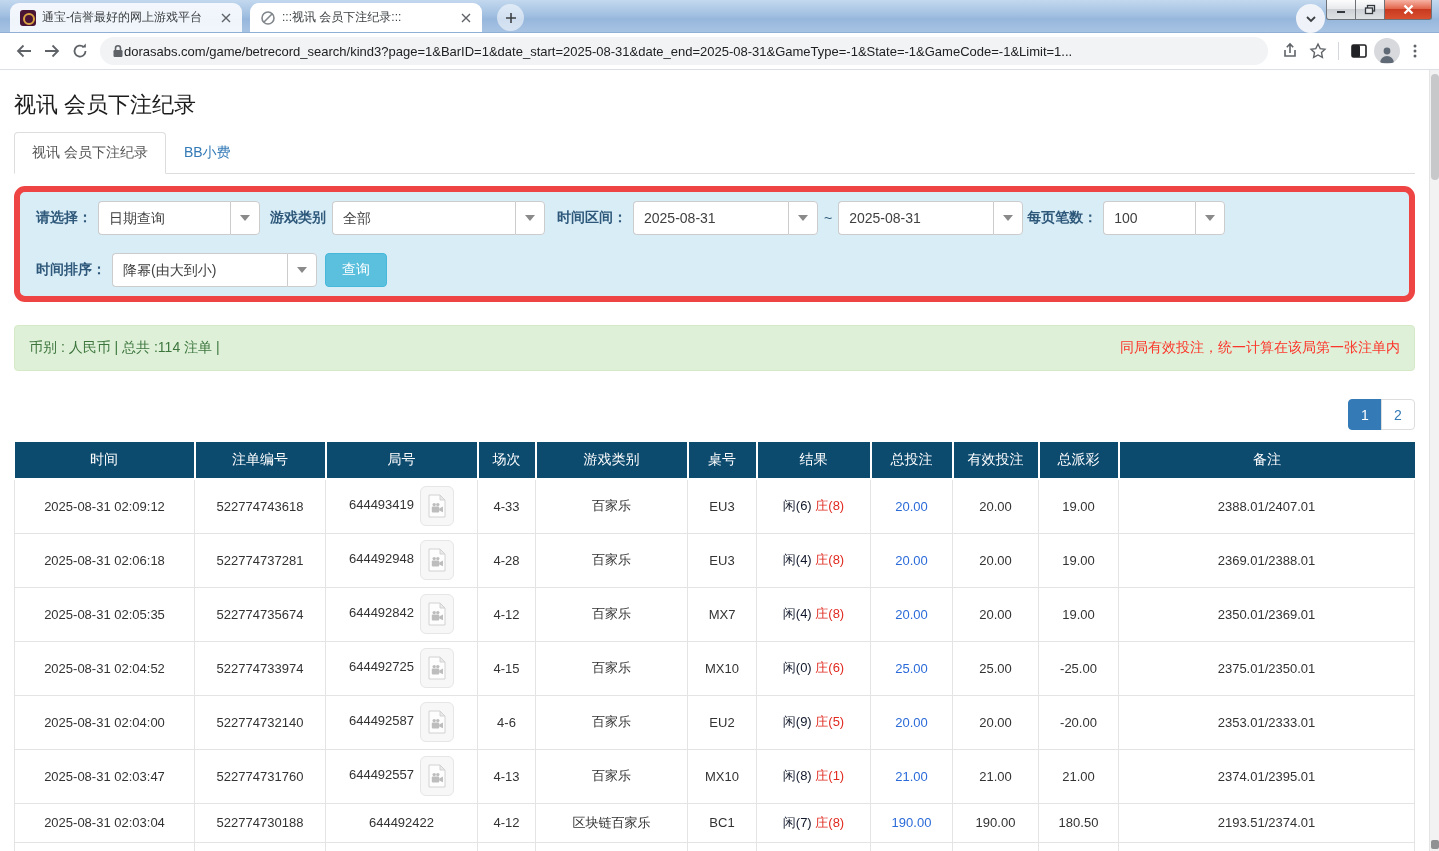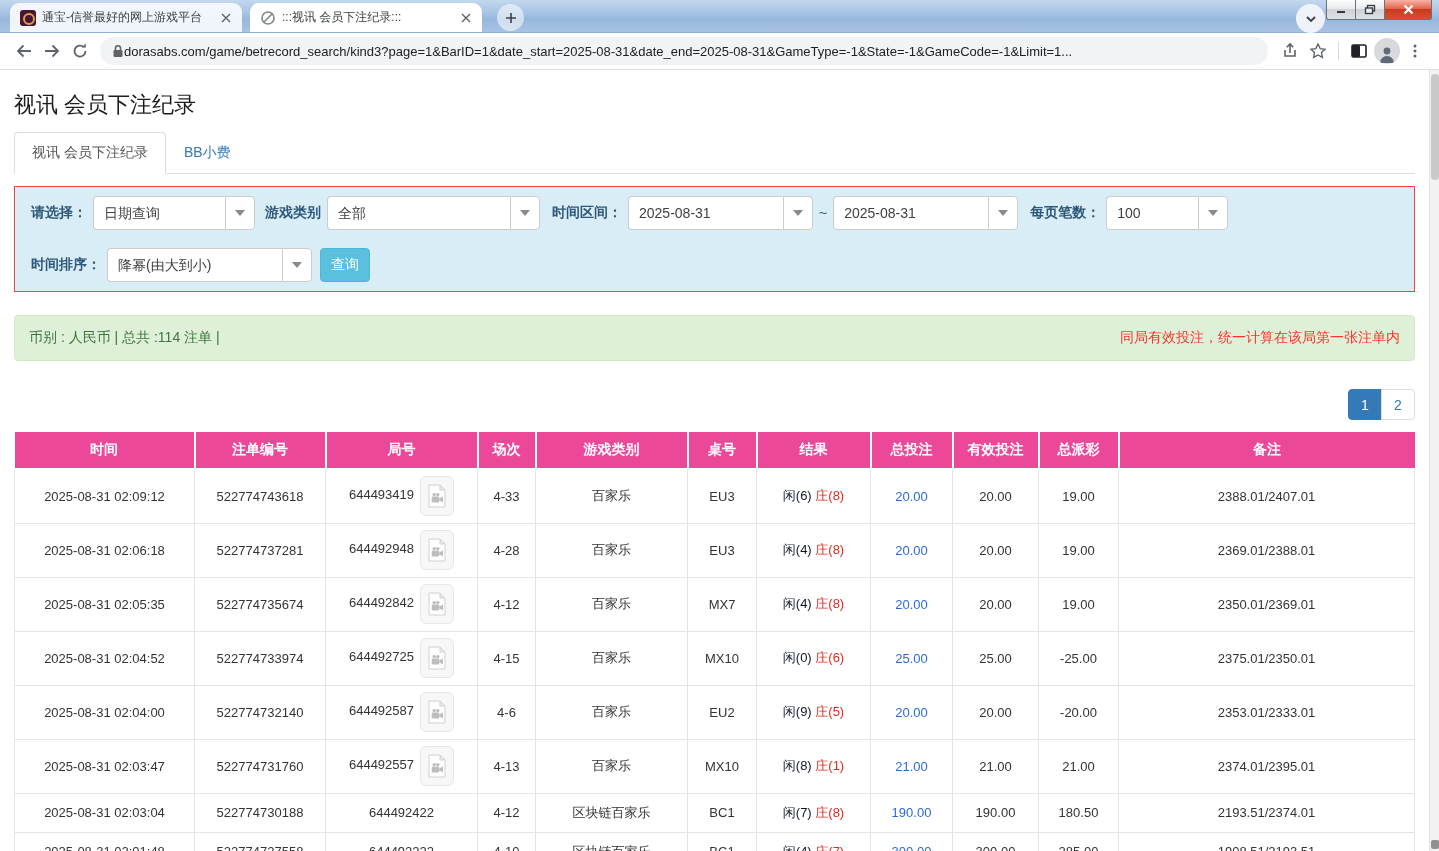--- a/index.html
+++ b/index.html
@@ -49,51 +49,51 @@
 
   
   .pagewrap { position:relative; height:781px; background:#fff; }
   .content { padding:0 14px; width:1429px; }
   .page-title { font-size:22px; font-weight:500; color:#1c1c1c; padding-top:20px; }
   .nav-tabs { margin-top:12px; border-bottom:1px solid #ddd; display:flex; }
   .nav-tab { font-size:14px; padding:11px 17px; border:1px solid transparent; margin-bottom:-1px; }
   .nav-tab.active { color:#555; background:#fff; border-color:#ddd #ddd #fff #ddd; border-radius:4px 4px 0 0; }
   .nav-tab.link { color:#337ab7; cursor:pointer; }
 
-  .filter-panel { margin-top:12px; background:#d9edf7; border:1px solid #ef4444; border-radius:0;
+  .filter-panel { margin-top:12px; background:#d9edf7; border:6px solid #ef4444; border-radius:11px;
     padding:9px 12px; display:flex; flex-wrap:wrap; align-items:center; row-gap:9px; }
   .f-label { font-size:14px; font-weight:bold; color:#2e587a; margin:0 6px 0 4px; white-space:nowrap; }
   .sel { display:flex; height:34px; }
   .sel-value { background:#fff; border:1px solid #ccc; border-right:none; border-radius:4px 0 0 4px;
     font-size:14px; color:#404040; line-height:32px; padding:0 10px; white-space:nowrap; overflow:hidden; }
   .sel-caret { width:30px; background:#fff; border:1px solid #ccc; border-radius:0 4px 4px 0;
     display:flex; align-items:center; justify-content:center; }
   .caret-down { width:0; height:0; border-left:5px solid transparent; border-right:5px solid transparent;
     border-top:6px solid #8a8a8a; }
   .w1{width:132px}.w2{width:183px}.w3{width:155px}.w4{width:92px}.w5{width:175px}
   .tilde { font-size:14px; color:#2e587a; margin:0 6px; }
   .break { flex-basis:100%; height:0; }
   .search-btn { background:#5bc0de; border:1px solid #46b8da; color:#fff; font-size:14px;
-    border-radius:4px; padding:0 10px; height:34px; margin-left:8px; cursor:pointer;
+    border-radius:4px; padding:0 16px; height:34px; margin-left:8px; cursor:pointer;
     font-family:inherit; }
 
   .summary-bar { margin-top:23px; background:#dff0d8; border:1px solid #d6e9c6; border-radius:4px;
     padding:13px 14px; display:flex; justify-content:space-between; align-items:flex-end; }
   .summary-left { font-size:14px; color:#3c763d; }
   .summary-right { font-size:14px; color:#fb352a; }
 
   .pagination { margin-top:28px; text-align:right; }
   .page-btn { display:inline-flex; align-items:center; justify-content:center; width:34px; height:31px;
     border:1px solid #ddd; font-size:14px; color:#337ab7; background:#fff; margin-left:-1px; cursor:pointer; }
   .page-btn:first-child { border-radius:4px 0 0 4px; }
   .page-btn:last-child { border-radius:0 4px 4px 0; }
   .page-btn.active { background:#337ab7; border-color:#337ab7; color:#fff; }
 
   table.bets { width:100%; border-collapse:collapse; table-layout:fixed; margin-top:12px; }
-  table.bets th { background:#ec4899; color:#fff; font-size:14px; font-weight:bold; height:37px;
+  table.bets th { background:#0c4a6e; color:#fff; font-size:14px; font-weight:normal; height:37px;
     border-right:2px solid #fff; border-bottom:2px solid #fff; text-align:center; }
   table.bets th:last-child { border-right:none;text-align:center; }
   table.bets td { border:1px solid #e4e4e4; font-size:13px; color:#333; text-align:center;
     vertical-align:middle; padding:2px 4px; overflow:hidden; }
   tr.tall td { height:54px; }
   tr.short td { height:39px; }
   .video-btn { display:inline-flex; align-items:center; justify-content:center; width:34px; height:40px;
     background:#f7f7f7; border:1px solid #e6e6e6; border-radius:6px; margin-left:6px;
     vertical-align:middle; cursor:pointer; }
   .res-p { color:#0f172a; }
@@ -257,21 +257,21 @@
               <span class="caret-down"></span>
             </span>
         </span>
         <span class="tilde">~</span>
         <span class="sel">
           <span class="sel-value w3">2025-08-31</span>
           <span class="sel-caret">
               <span class="caret-down"></span>
             </span>
         </span>
-        <span class="f-label" style="margin-left:12px">每页笔数：</span>
+        <span class="f-label" style="margin-left:4px">每页笔数：</span>
         <span class="sel">
           <span class="sel-value w4">100</span>
           <span class="sel-caret">
               <span class="caret-down"></span>
             </span>
         </span>
         <span class="break"></span>
         <span class="f-label">时间排序：</span>
         <span class="sel">
           <span class="sel-value w5">降幂(由大到小)</span>

